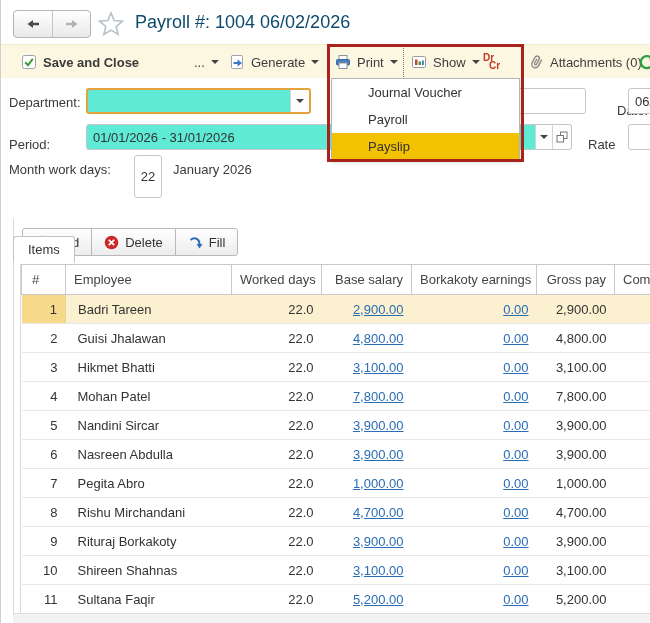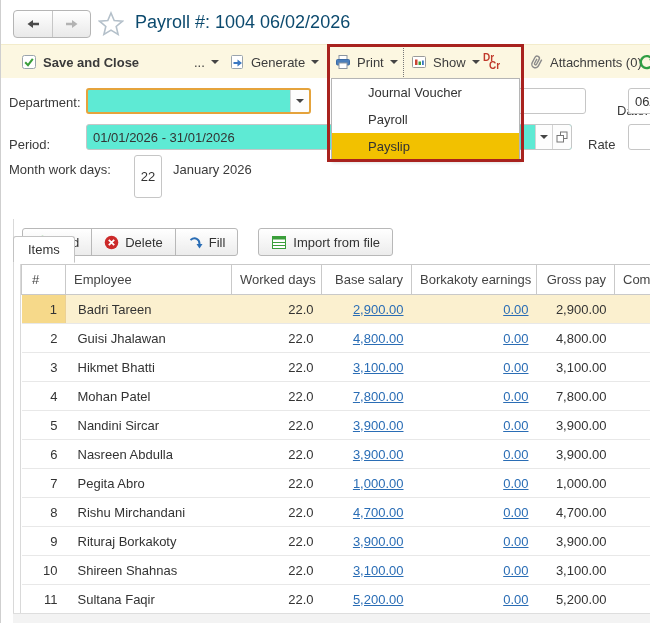--- a/index.html
+++ b/index.html
@@ -267,31 +267,20 @@
         <div class="btn">
           <span class="icon">
             <svg width="15" height="15" viewBox="0 0 15 15">
                 <path d="M2.5 5 C7 1.5 11.5 4 11.5 9" fill="none" stroke="#2a6db5" stroke-width="2"></path>
                 <polygon points="8.5,9 14.5,9 11.5,13.5" fill="#2a6db5"></polygon>
               </svg>
           </span>
           <span>Fill</span>
         </div>
       </div>
-      <div class="btn single">
-        <span class="icon">
-          <svg width="16" height="15" viewBox="0 0 16 15">
-              <rect x="1.5" y="1.5" width="13" height="12" fill="#fff" stroke="#3a9e3a"></rect>
-              <rect x="1.5" y="1.5" width="13" height="3" fill="#3a9e3a"></rect>
-              <line x1="1.5" y1="7.5" x2="14.5" y2="7.5" stroke="#3a9e3a"></line>
-              <line x1="1.5" y1="10.5" x2="14.5" y2="10.5" stroke="#3a9e3a"></line>
-            </svg>
-        </span>
-        <span>Import from file</span>
-      </div>
     </div>
 
     <div class="tbl-wrap">
       <table>
         <colgroup>
           <col style="width:44px">
             <col style="width:166px">
             <col style="width:90px">
           <col style="width:90px">
             <col style="width:125px">

